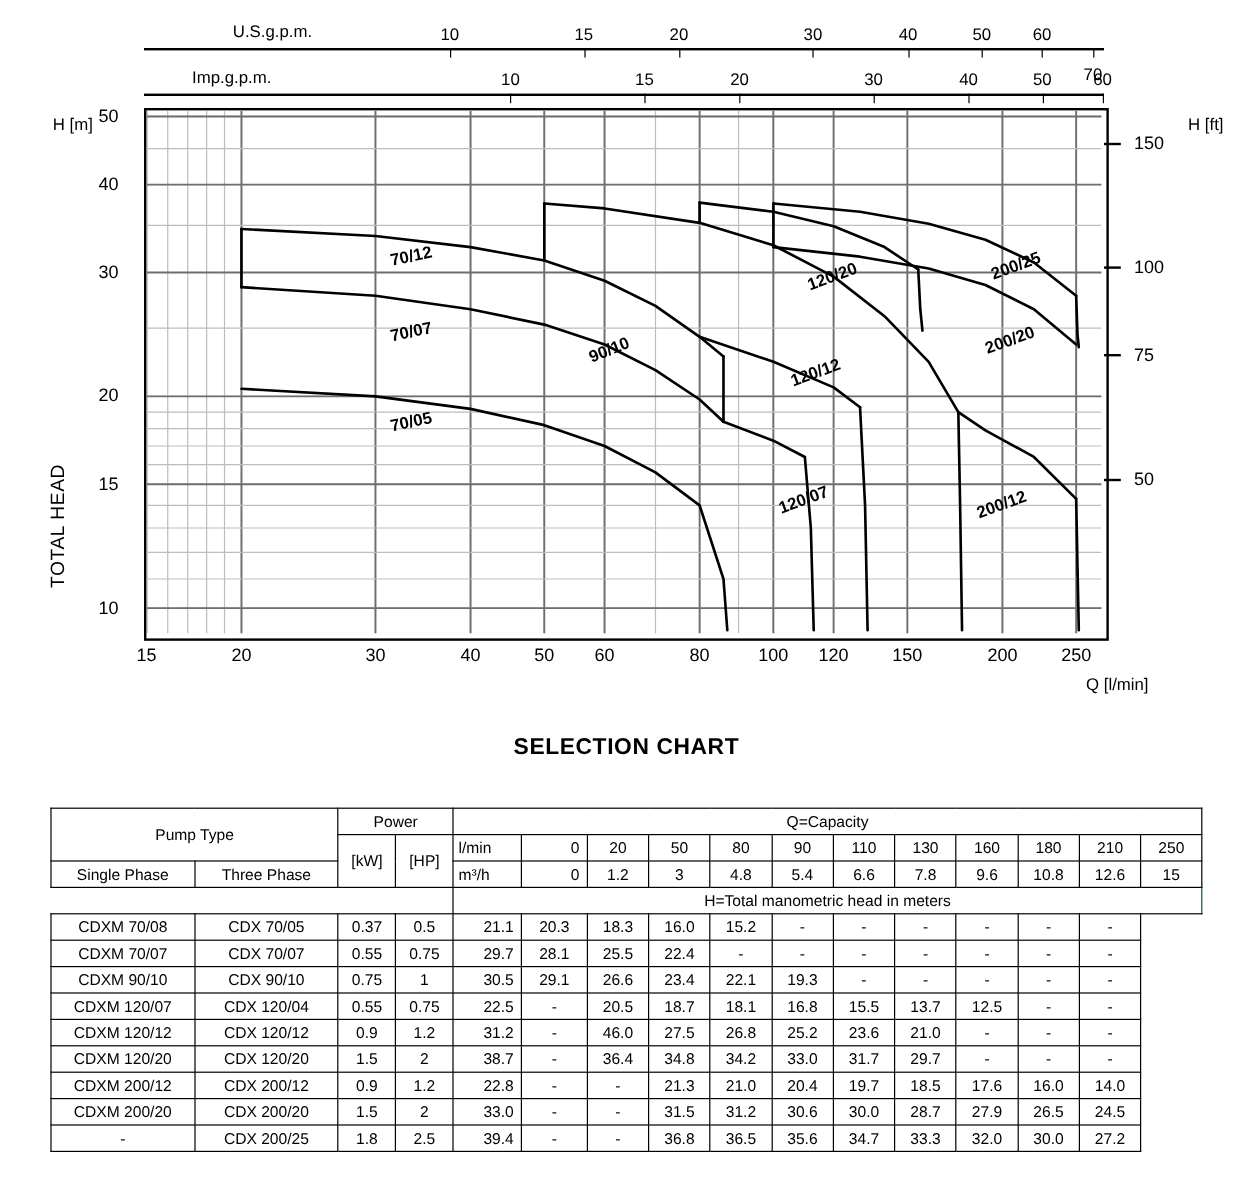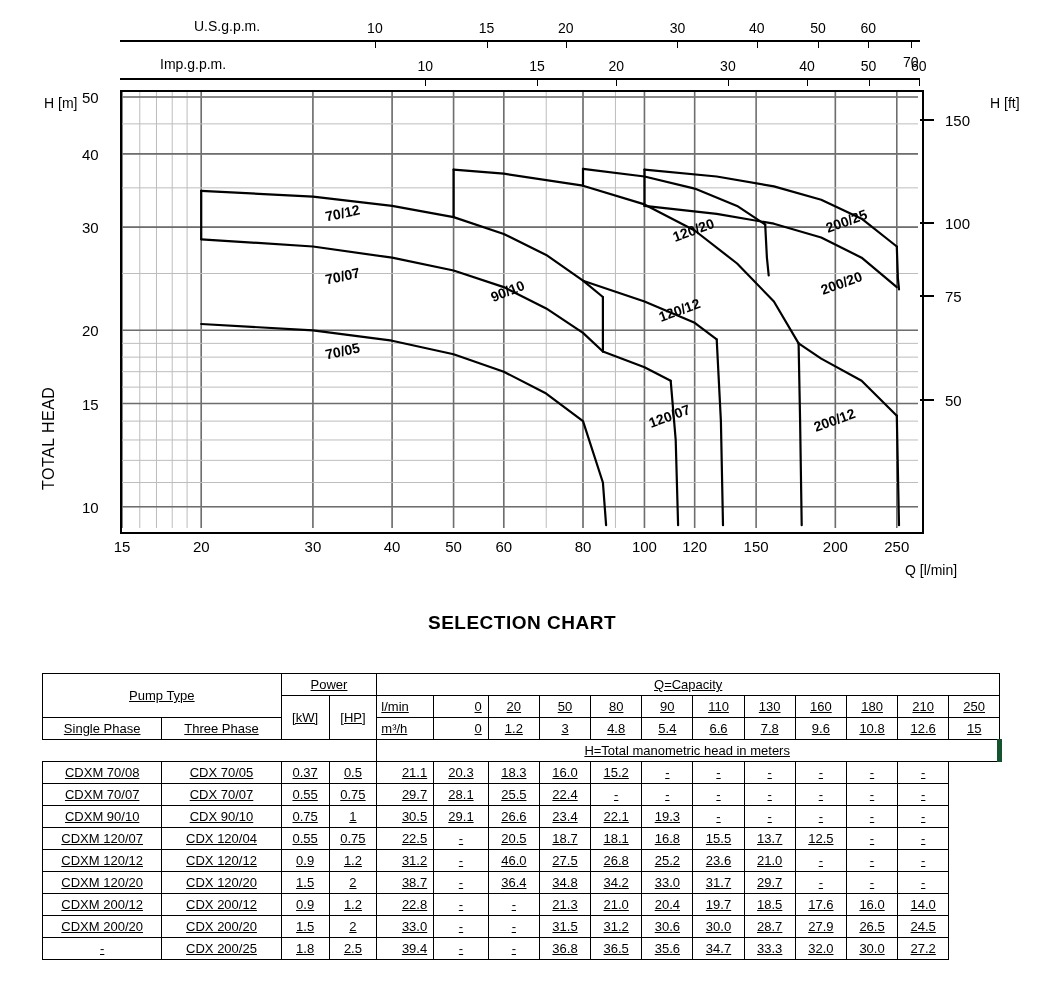--- a/index.html
+++ b/index.html
@@ -27,21 +27,21 @@
 
   
   .vtitle{position:absolute;font-size:16px;letter-spacing:.5px;white-space:nowrap;
           transform:rotate(-90deg);transform-origin:0 0;}
 
   
   .sel-title{position:absolute;left:0;top:612px;width:1044px;text-align:center;
              font-size:19px;font-weight:bold;letter-spacing:.5px;}
 
   
-  .tblwrap{position:absolute;left:42px;top:673px;width:960px;text-decoration:underline;}
+  .tblwrap{position:absolute;left:42px;top:673px;width:960px;}
   table{border-collapse:collapse;width:960px;font-size:13px;}
   td,th{border:1px solid #000;text-align:center;padding:1px 2px;font-weight:normal;height:19px;}
   .hdr{font-size:13px;}
   .lft{width:128px;}
   .pw{width:46px;}
   .unitcell{text-align:left;padding-left:4px;width:54px;}
   .numcell{width:50px;}
   .firstnum{text-align:right;padding-right:6px;}
 </style>
 </head>
@@ -235,21 +235,21 @@
             <td class="numcell">5.4</td>
             <td class="numcell">6.6</td>
             <td class="numcell">7.8</td>
             <td class="numcell">9.6</td>
             <td class="numcell">10.8</td>
             <td class="numcell">12.6</td>
             <td class="numcell">15</td>
           </tr>
           <tr>
             <td colspan="4" style="border:none;"></td>
-            <td colspan="12" class="hdr" style="border-left:1px solid #000;border-right:5px solid #14532d;border-top:none;">H=Total manometric head in meters</td>
+            <td colspan="12" class="hdr" style="border-left:1px solid #000;border-right:1px solid #14532d;border-top:none;">H=Total manometric head in meters</td>
           </tr>
           <tr>
             <td class="lft">CDXM 70/08</td>
             <td class="lft">CDX 70/05</td>
             <td class="pw">0.37</td>
             <td class="pw">0.5</td>
             <td class="numcell firstnum">21.1</td>
             <td class="numcell">20.3</td>
             <td class="numcell">18.3</td>
             <td class="numcell">16.0</td>

